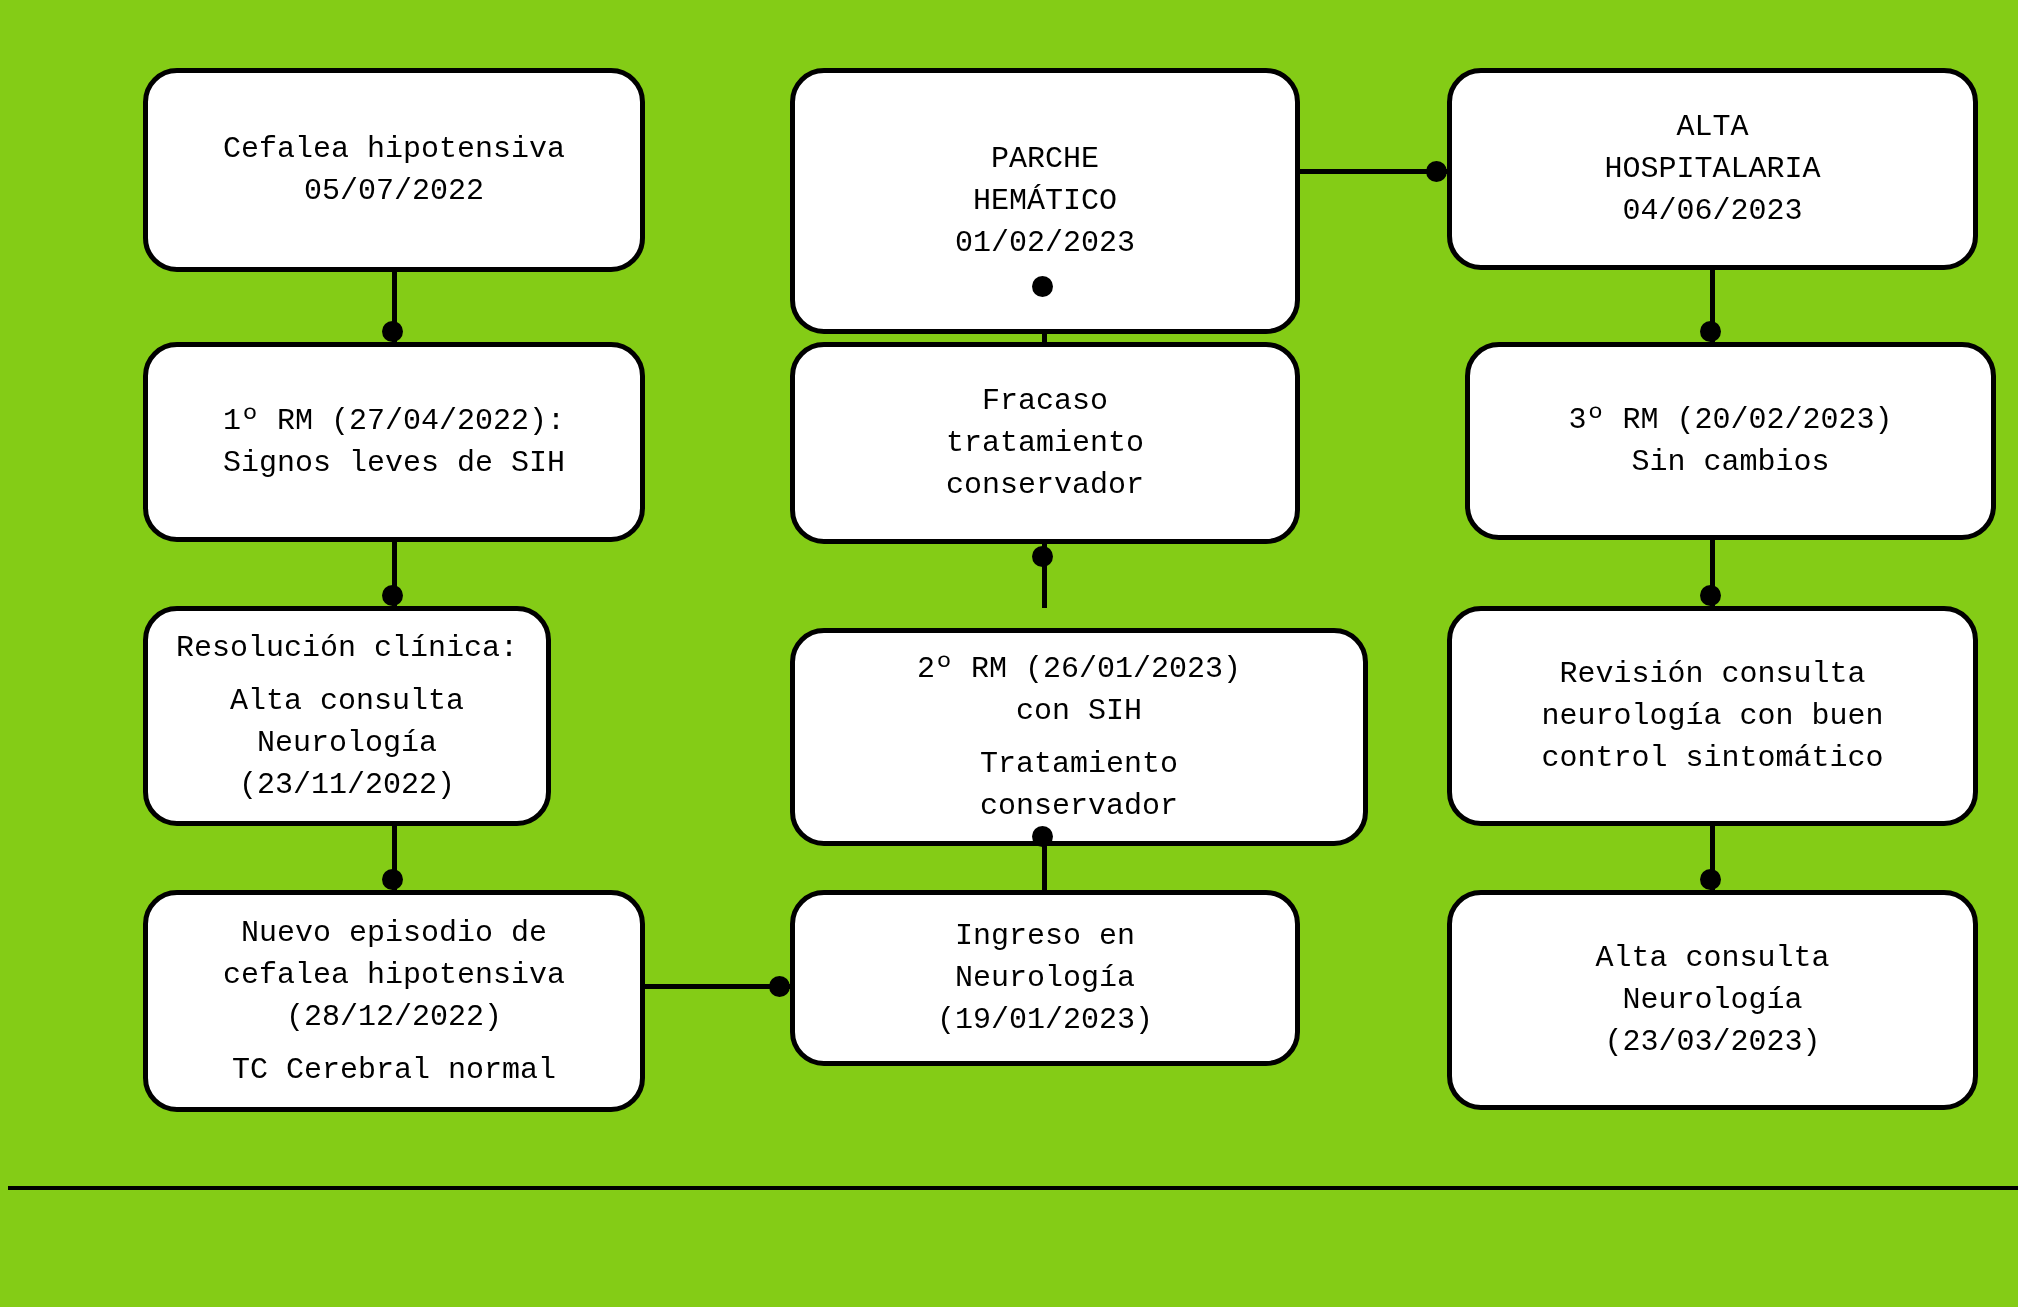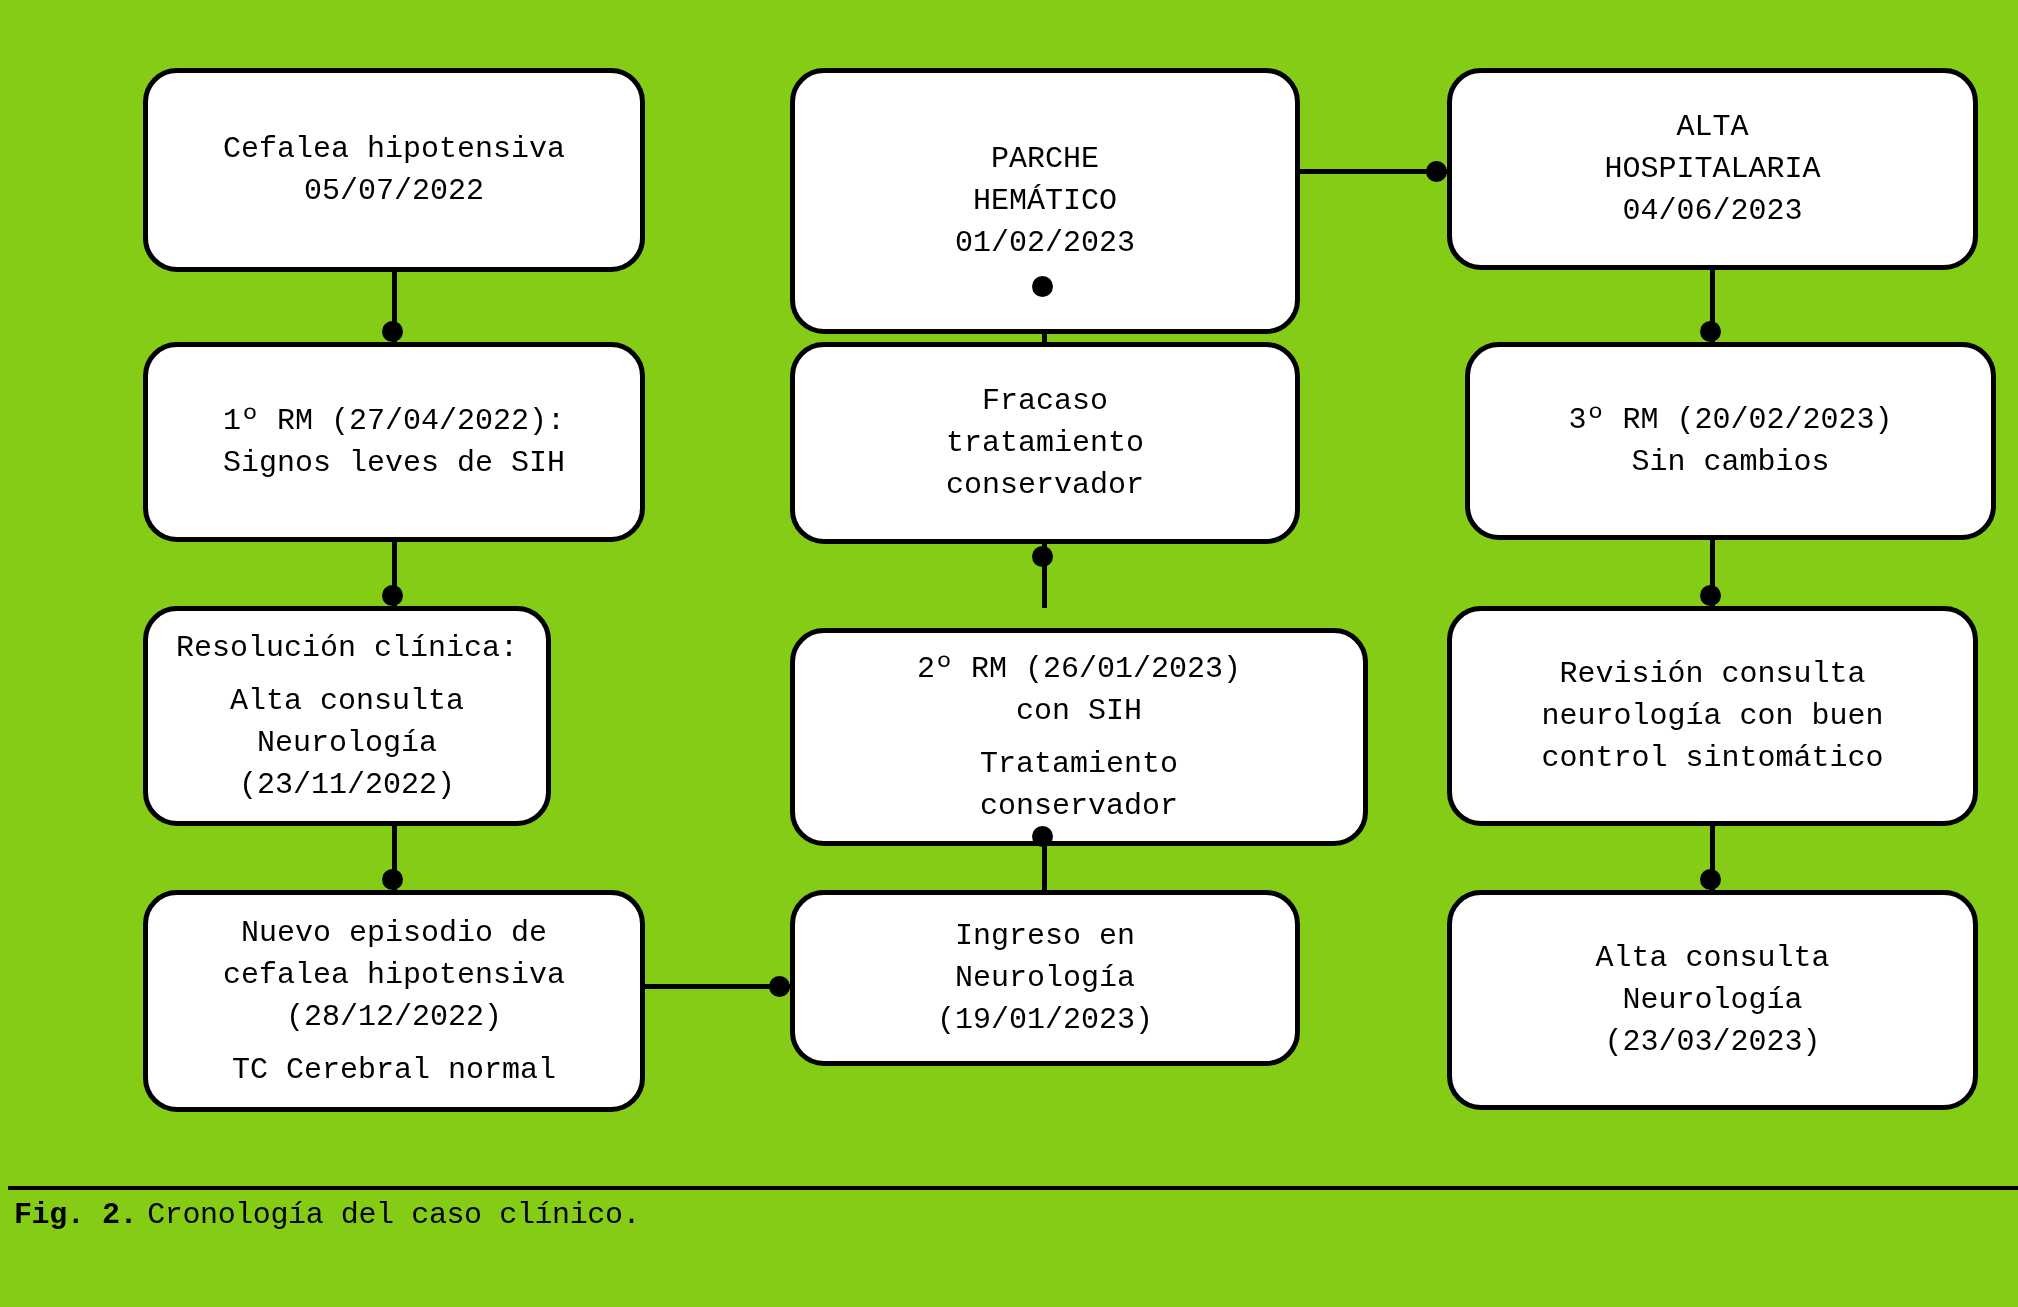--- a/index.html
+++ b/index.html
@@ -158,17 +158,14 @@
   <div class="vline" style="left:1710px;top:268px;height:76px;"></div>
   <div class="dot" style="left:1700px;top:321px;"></div>
 
   <div class="vline" style="left:1710px;top:540px;height:68px;"></div>
   <div class="dot" style="left:1700px;top:585px;"></div>
 
   <div class="vline" style="left:1710px;top:824px;height:68px;"></div>
   <div class="dot" style="left:1700px;top:869px;"></div>
 
   <div class="caption-rule"></div>
-  <div class="caption">
-    <span class="fig-label">Fig. 2.</span><span>Cronología del caso clínico.</span>
-  </div>
 
 </div>
 
 </body></html>

